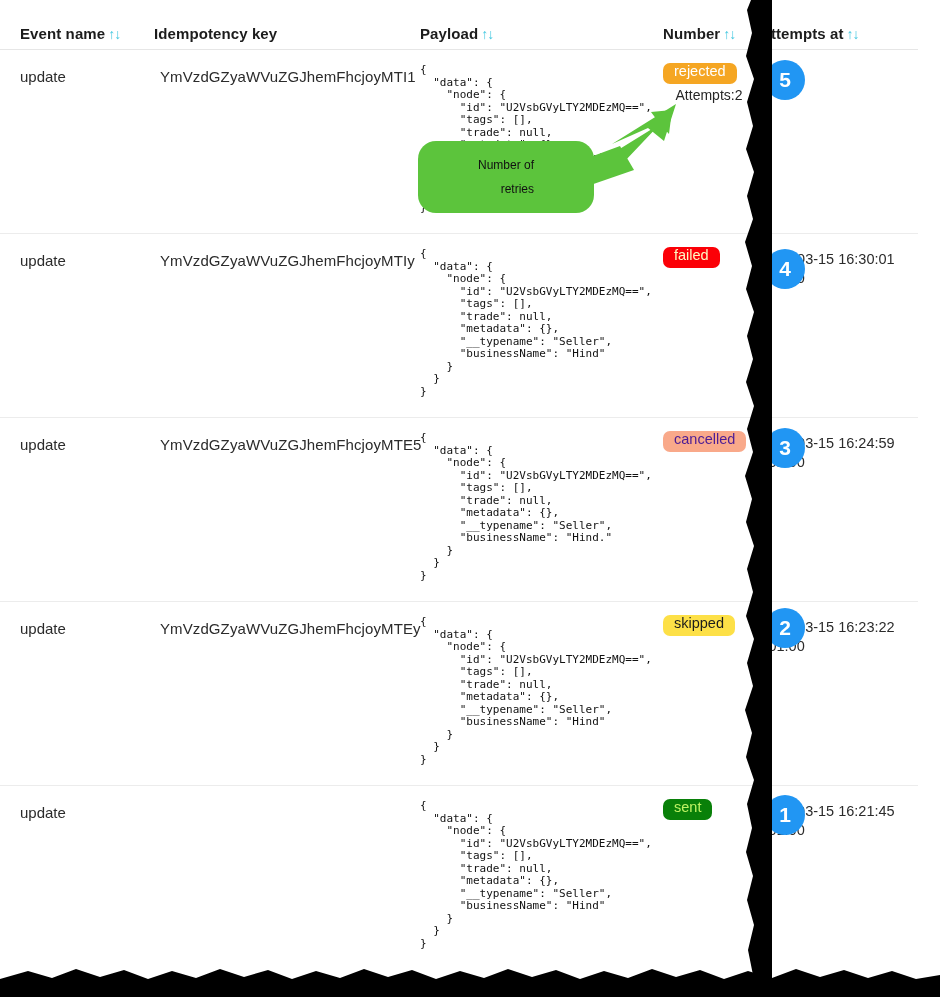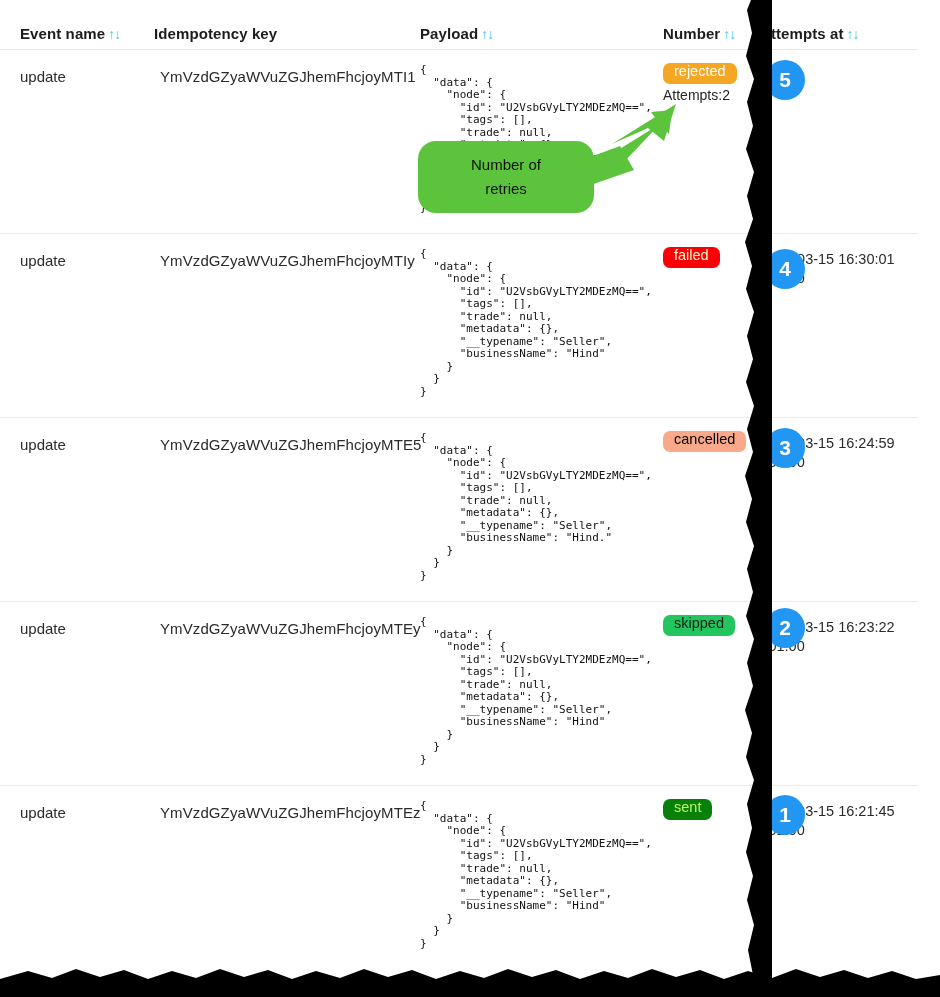--- a/index.html
+++ b/index.html
@@ -90,20 +90,21 @@
     line-height: 16px;
     font-weight: normal;
     white-space: nowrap;
   }
   .attempts {
     display: block;
     margin-top: 3px;
     font-size: 14px;
     color: #262626;
     white-space: nowrap;
+    text-align: center;
   }
 
   .c-processed {
     left: 760px; top: 16px;
     width: 175px;
     font-size: 14.5px;
     color: #2b2b2b;
     line-height: 19px;
   }
 
@@ -136,23 +137,23 @@
     width: 176px; height: 72px;
     background: #5cc43c;
     border-radius: 18px;
     z-index: 26;
     display: flex;
     align-items: center;
     justify-content: center;
   }
   .callout-text {
     color: #111111;
-    font-size: 15px;
+    font-size: 12px;
     line-height: 24px;
-    text-align: center;
+    text-align: right;
     font-family: "Liberation Sans", sans-serif;
   }
 
   
   .torn {
     position: absolute;
     z-index: 60;
     pointer-events: none;
   }
   #torn-right { right: 0; top: 0; width: 52px; height: 997px; }
@@ -228,44 +229,43 @@
     "node": {
       "id": "U2VsbGVyLTY2MDEzMQ==",
       "tags": [],
       "trade": null,
       "metadata": {},
       "__typename": "Seller",
       "businessName": "Hind."
     }
   }
 }</div>
-          <div class="cell c-status"><span class="badge" style="background: rgb(249, 169, 138); color: #000000;">cancelled</span></div>
+          <div class="cell c-status"><span class="badge" style="background: rgb(249, 169, 138); color: #4c1d95;">cancelled</span></div>
           <div class="cell c-processed">2024-03-15 16:24:59 +01:00</div>
         </div>
         <div class="row" style="height: 184px;">
           <div class="cell c-event">update</div>
           <div class="cell c-idem">YmVzdGZyaWVuZGJhemFhcjoyMTEy</div>
           <div class="cell c-payload">{
   "data": {
     "node": {
       "id": "U2VsbGVyLTY2MDEzMQ==",
       "tags": [],
       "trade": null,
       "metadata": {},
       "__typename": "Seller",
       "businessName": "Hind"
     }
   }
 }</div>
-          <div class="cell c-status"><span class="badge" style="background: #22c55e; color: rgb(28, 28, 28);">skipped</span></div>
+          <div class="cell c-status"><span class="badge" style="background: #fde047; color: rgb(28, 28, 28);">skipped</span></div>
           <div class="cell c-processed">2024-03-15 16:23:22 +01:00</div>
         </div>
         <div class="row" style="height: 190px;">
           <div class="cell c-event">update</div>
-          <div class="cell c-idem">YmVzdGZyaWVuZGJhemFhcjoyMTEz</div>
           <div class="cell c-payload">{
   "data": {
     "node": {
       "id": "U2VsbGVyLTY2MDEzMQ==",
       "tags": [],
       "trade": null,
       "metadata": {},
       "__typename": "Seller",
       "businessName": "Hind"
     }

